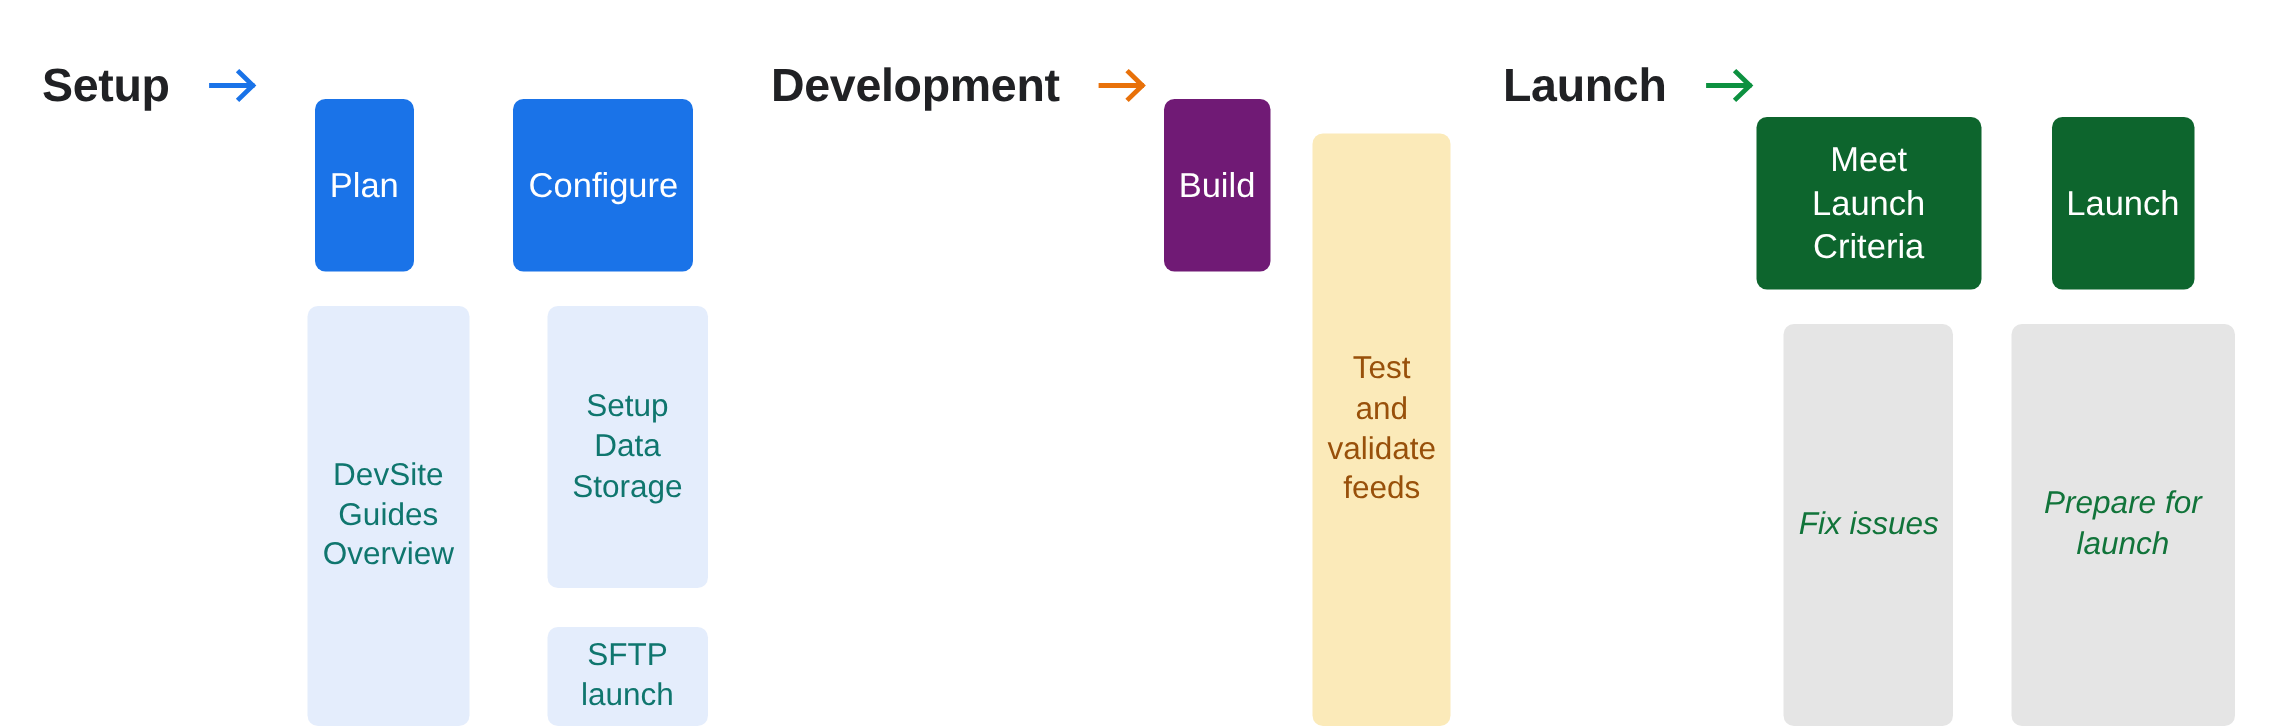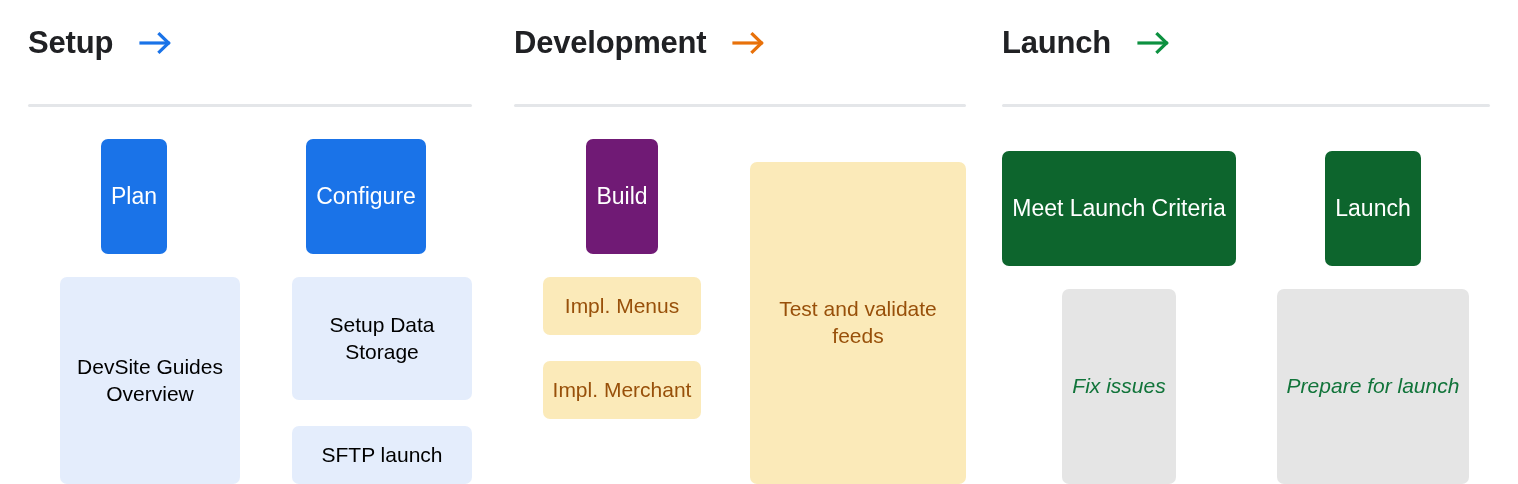--- a/index.html
+++ b/index.html
@@ -20,22 +20,21 @@
     height: 484px;
     display: flex;
     box-sizing: border-box;
     padding: 0;
   }
 
   
   .phase {
     box-sizing: border-box;
     display: flex;
-    flex-direction: column;
-    padding-top: 20px;
+    padding-top: 34px;
   }
   .phase.setup       { width: 494px; padding-left: 28px; padding-right: 22px; }
   .phase.development { width: 494px; padding-left: 20px; padding-right: 22px; }
   .phase.launch      { width: 530px; padding-left: 14px; padding-right: 28px; }
 
   
   .phase-header {
     display: flex;
     align-items: center;
     gap: 26px;
@@ -106,21 +105,21 @@
     justify-content: center;
     text-align: center;
     font-size: 21px;
     line-height: 1.28;
     padding: 6px 10px;
     box-sizing: border-box;
   }
   .sub-card.tall  { flex: 1 1 auto; }
   .sub-card.short { flex: 0 0 58px; }
 
-  .sub-card.blue   { background: #e4edfc; color: #000000; margin-left: 32px; }
+  .sub-card.blue   { background: #e4edfc; color: #0f766e; margin-left: 32px; }
   .sub-card.yellow { background: #fbeab9; color: #98500a; }
   .sub-card.green  { background: #e5e5e5; color: #11743a; font-style: italic; }
 </style>
 </head>
 <body>
 
 <div class="board">
 
   <section class="phase setup">
     <div class="phase-header">
@@ -160,24 +159,20 @@
           <path d="M2 13 H29" stroke="#e8710a" stroke-width="3.2" stroke-linecap="square"></path>
           <path d="M20.5 4.2 L29.6 13 L20.5 21.8" stroke="#e8710a" stroke-width="3.2" fill="none" stroke-linecap="square" stroke-linejoin="miter"></path>
         </svg>
       </span>
     </div>
     <div class="phase-rule"></div>
 
     <div class="lanes">
       <div class="lane">
         <div class="primary-card orange">Build</div>
-        <div class="sub-stack">
-          <div class="sub-card yellow short">Impl. Menus</div>
-          <div class="sub-card yellow short">Impl. Merchant</div>
-        </div>
       </div>
 
       <div class="lane">
         <div class="sub-stack">
           <div class="sub-card yellow tall">Test and validate feeds</div>
         </div>
       </div>
     </div>
   </section>
 

